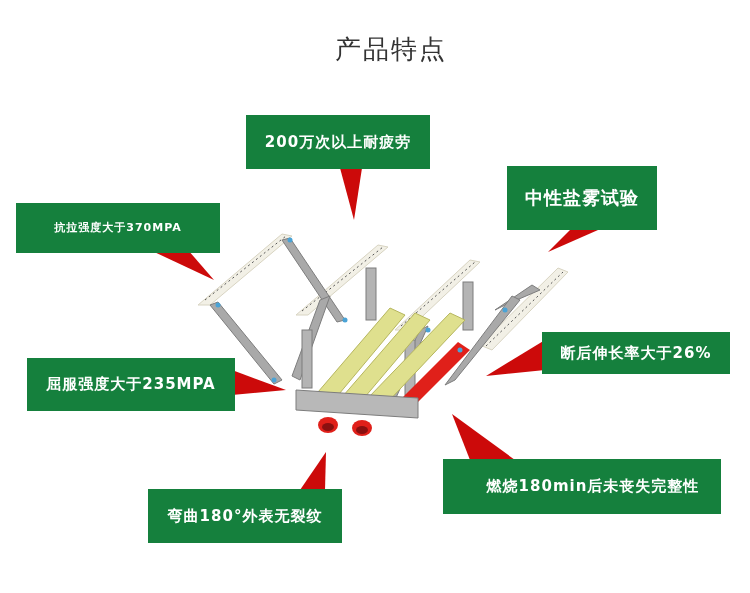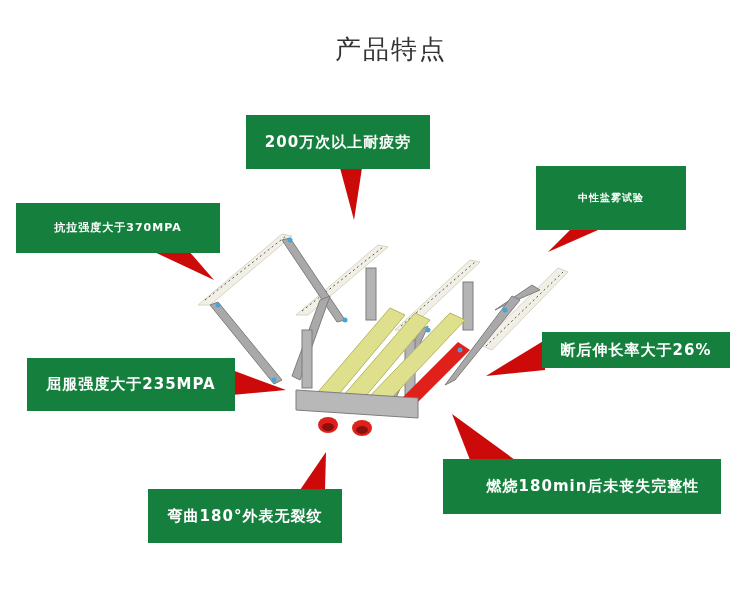--- a/index.html
+++ b/index.html
@@ -105,29 +105,29 @@
     <circle cx="428" cy="330" r="2.5"></circle>
     <circle cx="460" cy="350" r="2.5"></circle>
     <circle cx="505" cy="310" r="2.5"></circle>
   </g>
 </svg>
 
 <div class="callout" style="left:246px; top:115px; width:184px; height:54px; font-size:15px;">
   <span>200万次以上耐疲劳</span>
 </div>
 
-<div class="callout" style="left:536px; top:166px; width:150px; height:64px; font-size:10px; flex-direction:column;">
+<div class="callout" style="left:507px; top:166px; width:150px; height:64px; font-size:18px; flex-direction:column;">
   <span>中性盐雾试验</span>
 </div>
 
 <div class="callout" style="left:16px; top:203px; width:204px; height:50px; font-size:11px;">
   <span>抗拉强度大于370MPA</span>
 </div>
 
-<div class="callout" style="left:542px; top:332px; width:188px; height:36px; font-size:15px;">
+<div class="callout" style="left:542px; top:332px; width:188px; height:42px; font-size:15px;">
   <span>断后伸长率大于26%</span>
 </div>
 
 <div class="callout" style="left:27px; top:358px; width:208px; height:53px; font-size:15px;">
   <span>屈服强度大于235MPA</span>
 </div>
 
 <div class="callout" style="left:443px; top:459px; width:256px; height:55px; font-size:15px;padding-left:22px;">
   <span>燃烧180min后未丧失完整性</span>
 </div>

